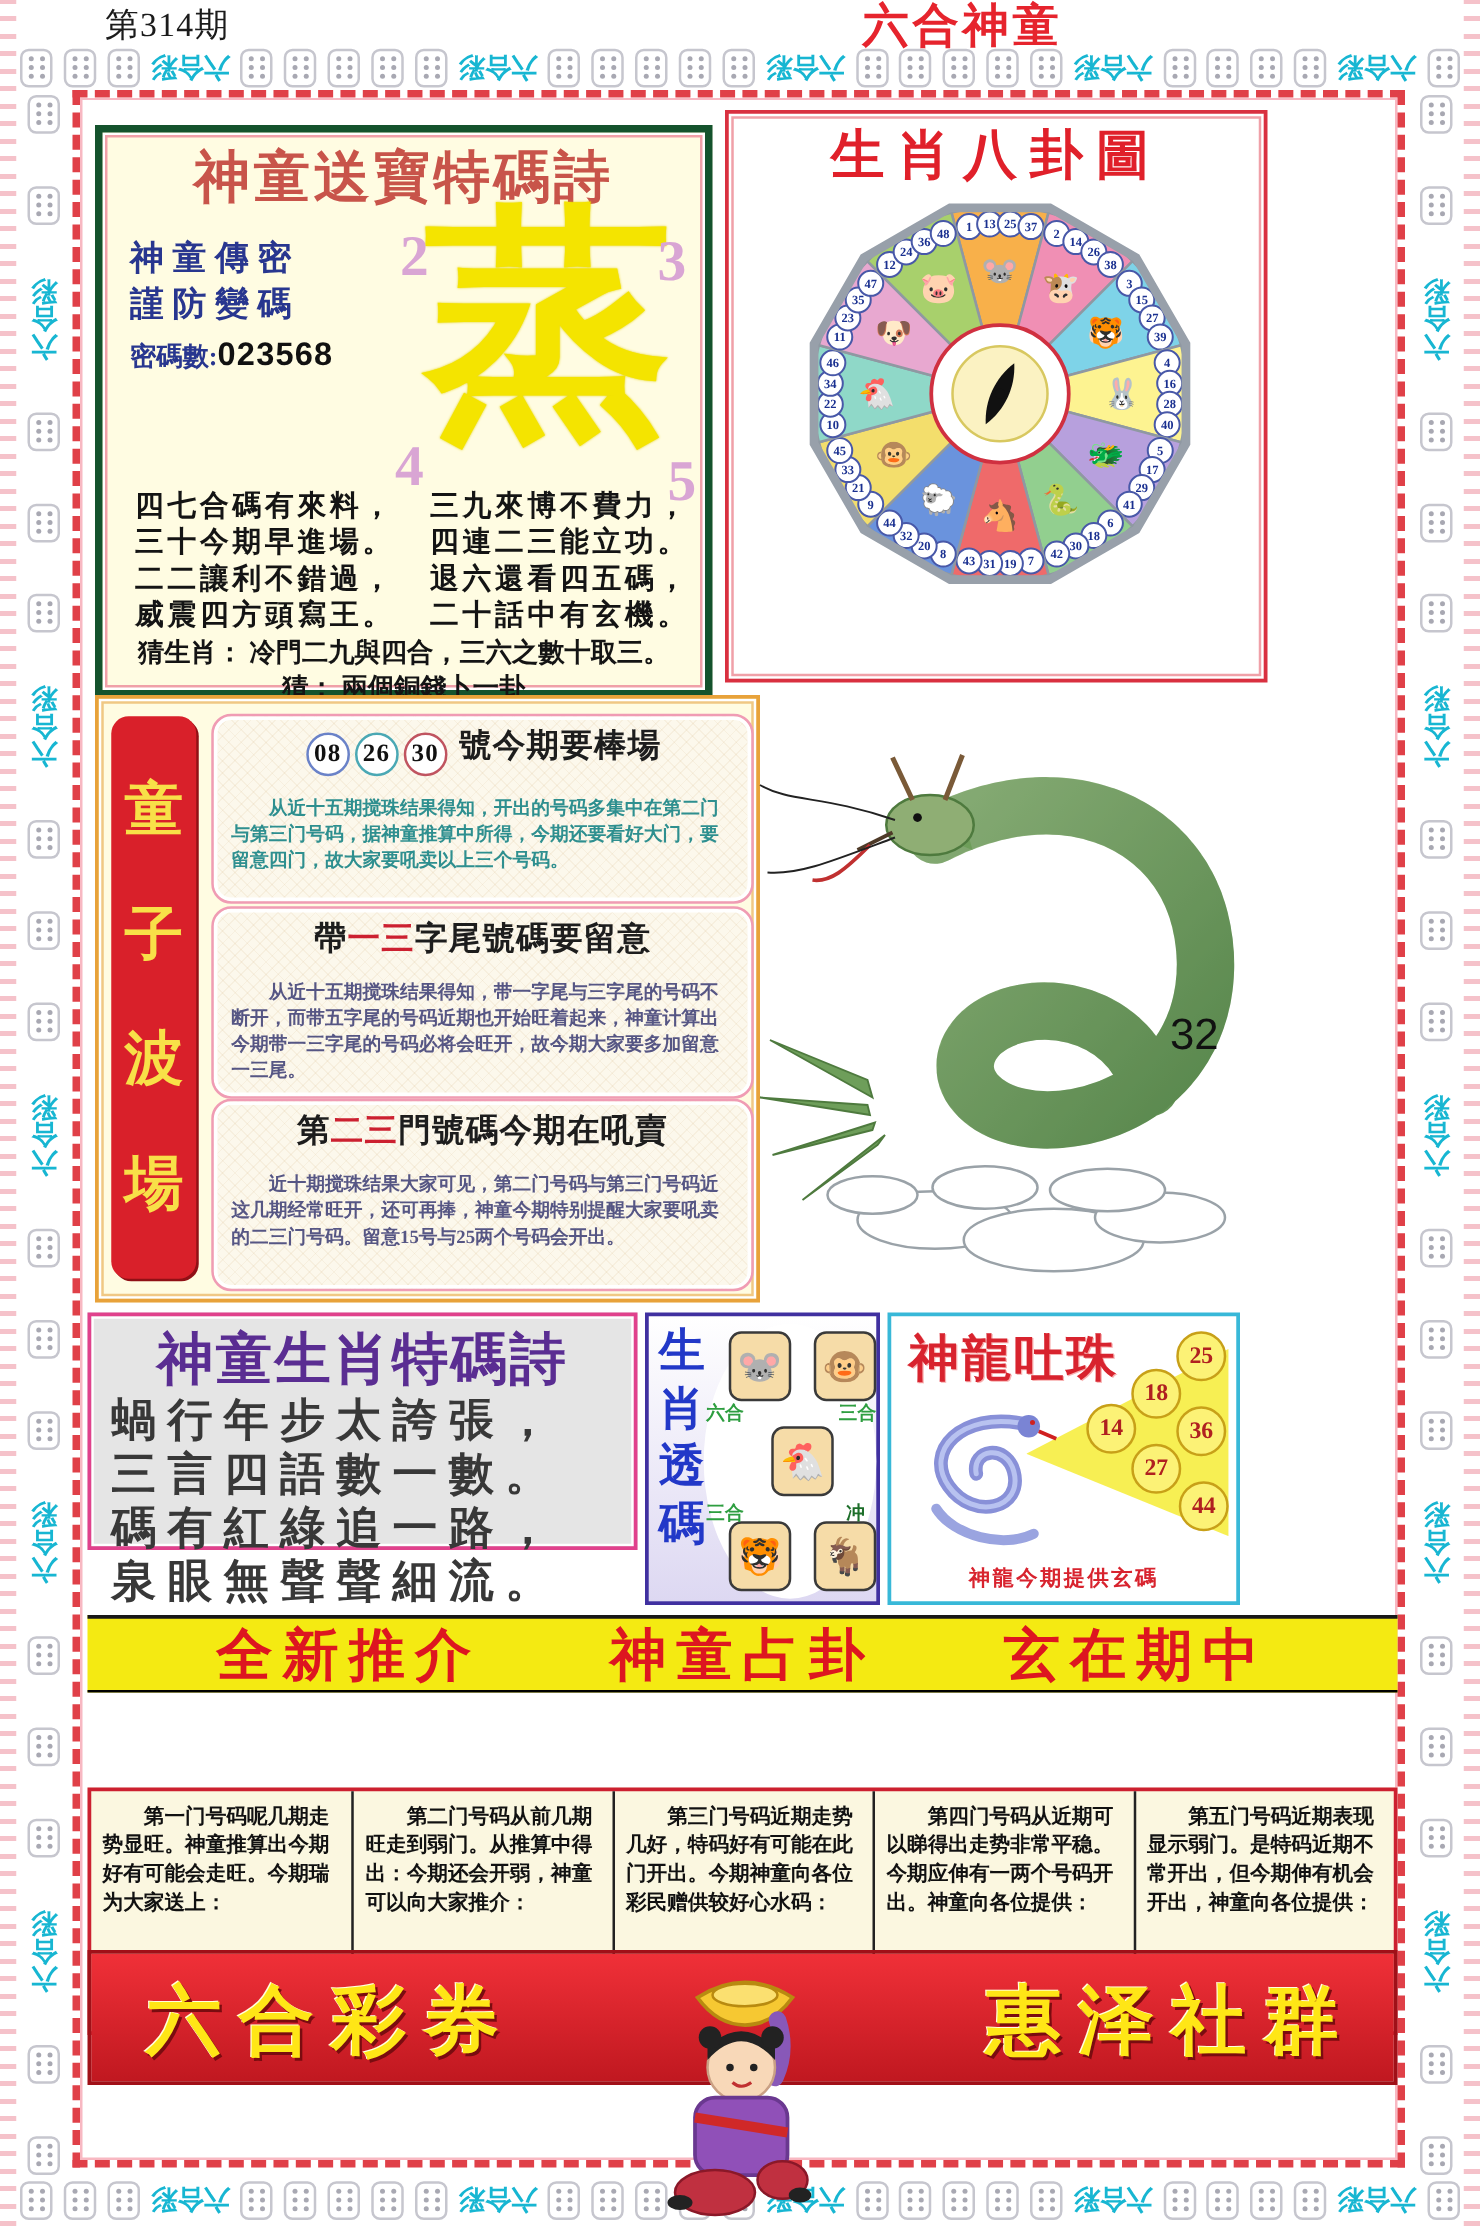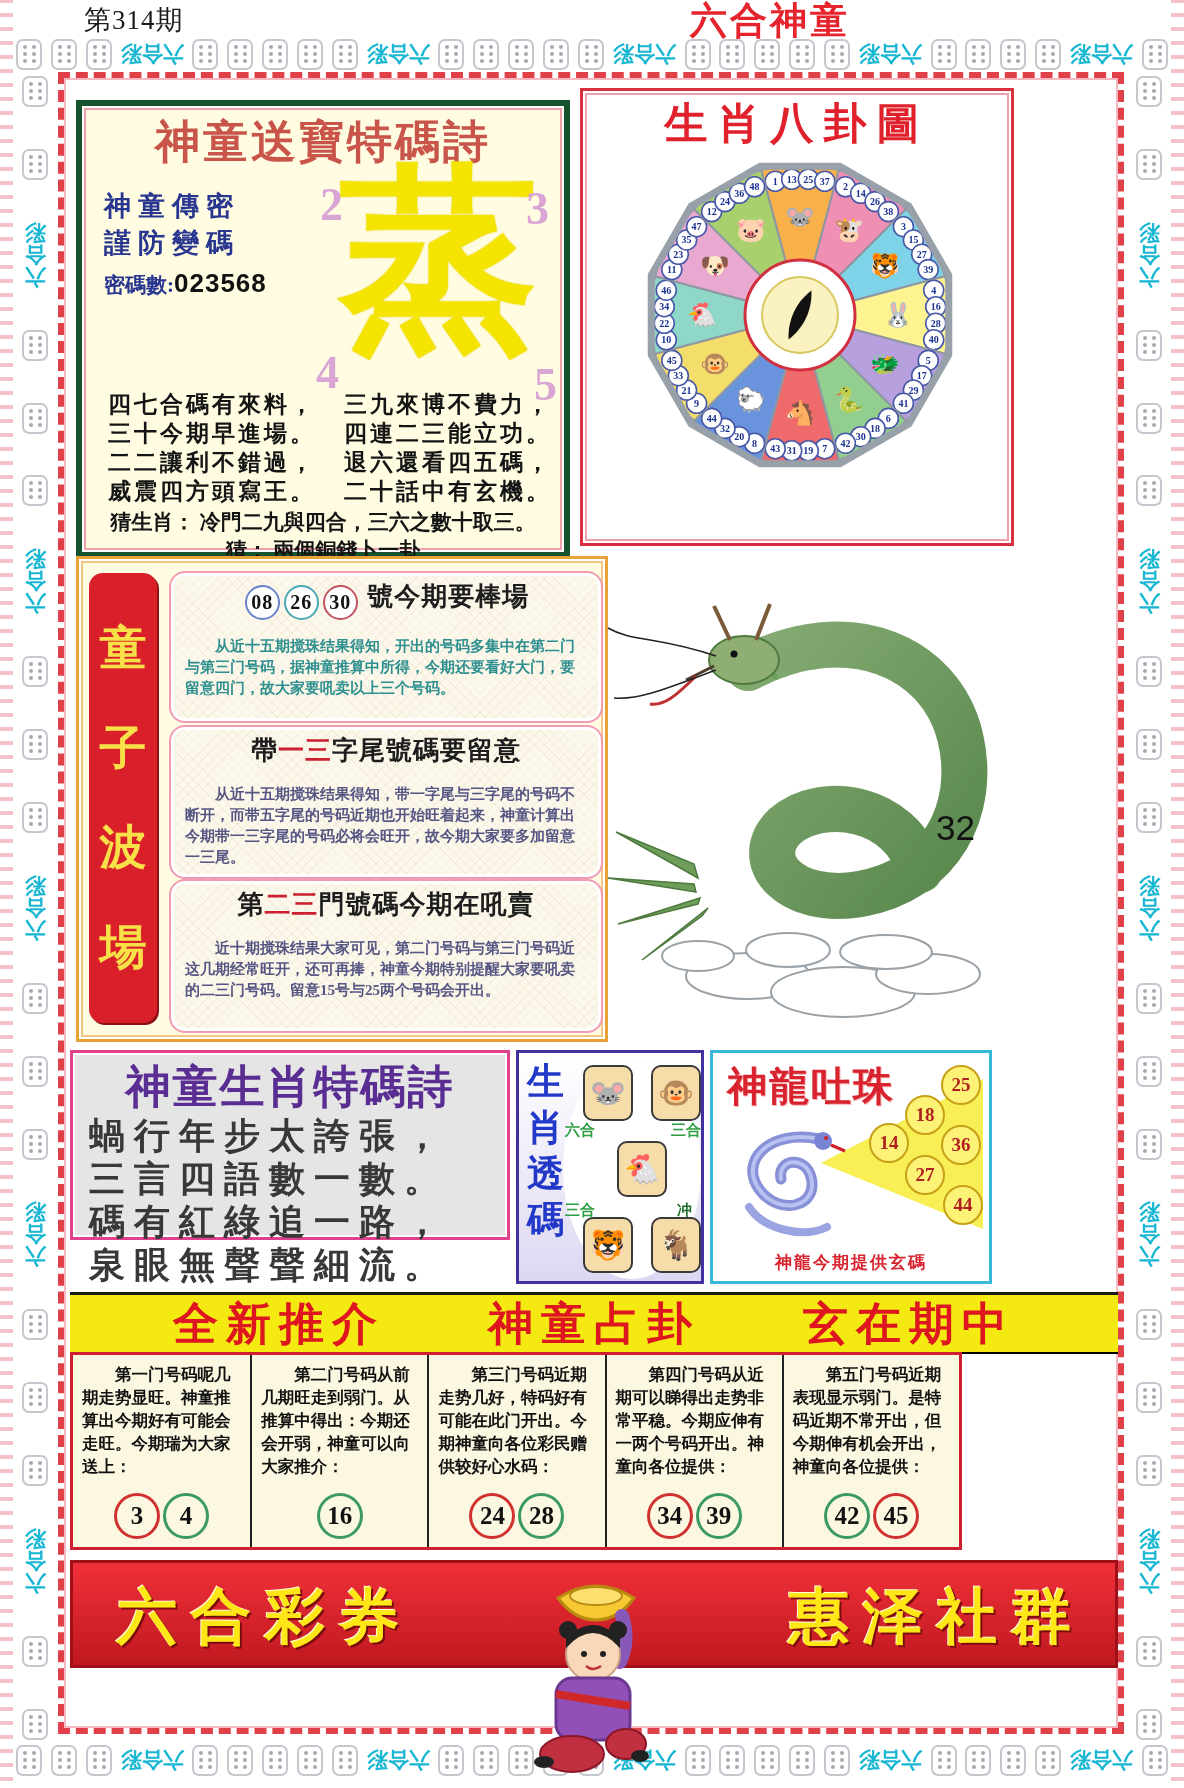--- a/index.html
+++ b/index.html
@@ -115,21 +115,21 @@
   .pD3-dragon{position:absolute;left:6px;top:58px;}
   .pearl{position:absolute;width:36px;height:36px;border-radius:50%;background:#fcf276;border:2px solid #c8a018;
     color:#b02020;font-size:19px;font-weight:bold;display:flex;align-items:center;justify-content:center;}
   .pD3-caption{position:absolute;left:0;right:0;top:198px;text-align:center;color:#d8232e;font-size:17px;
     font-weight:bold;letter-spacing:2px;}
 
   
   .bannerY{left:70px;top:1292px;width:1048px;height:62px;background:#f4ea12;border-top:3px solid #181818;
     border-bottom:2px solid #000000;display:flex;align-items:center;justify-content:space-evenly;z-index:2;}
   .bannerY span{color:#dd1620;font-size:45px;font-weight:bold;letter-spacing:8px;}
-  .columns{left:70px;top:1352px;width:892px;height:198px;background:#fbf7e0;border:3px solid #cc2030;
+  .columns{left:70px;top:1430px;width:1048px;height:198px;background:#fbf7e0;border:3px solid #cc2030;
     display:grid;grid-template-columns:repeat(5,1fr);z-index:2;}
   .pcol{display:flex;flex-direction:column;padding:8px 9px 6px 9px;border-left:2px solid #222;}
   .pcol:first-child{border-left:none;}
   .pcol-text{font-size:16.5px;line-height:23px;color:#111;font-weight:bold;text-indent:2em;}
   .pcol-nums{margin-top:auto;display:flex;justify-content:center;gap:3px;padding-bottom:2px;}
   .pnum{width:40px;height:40px;border-radius:50%;display:flex;align-items:center;justify-content:center;
     font-size:25px;font-weight:bold;color:#111;background:transparent;}
   .pn-red{border:3px solid #d03030;} .pn-green{border:3px solid #3a9a60;}
 
   

